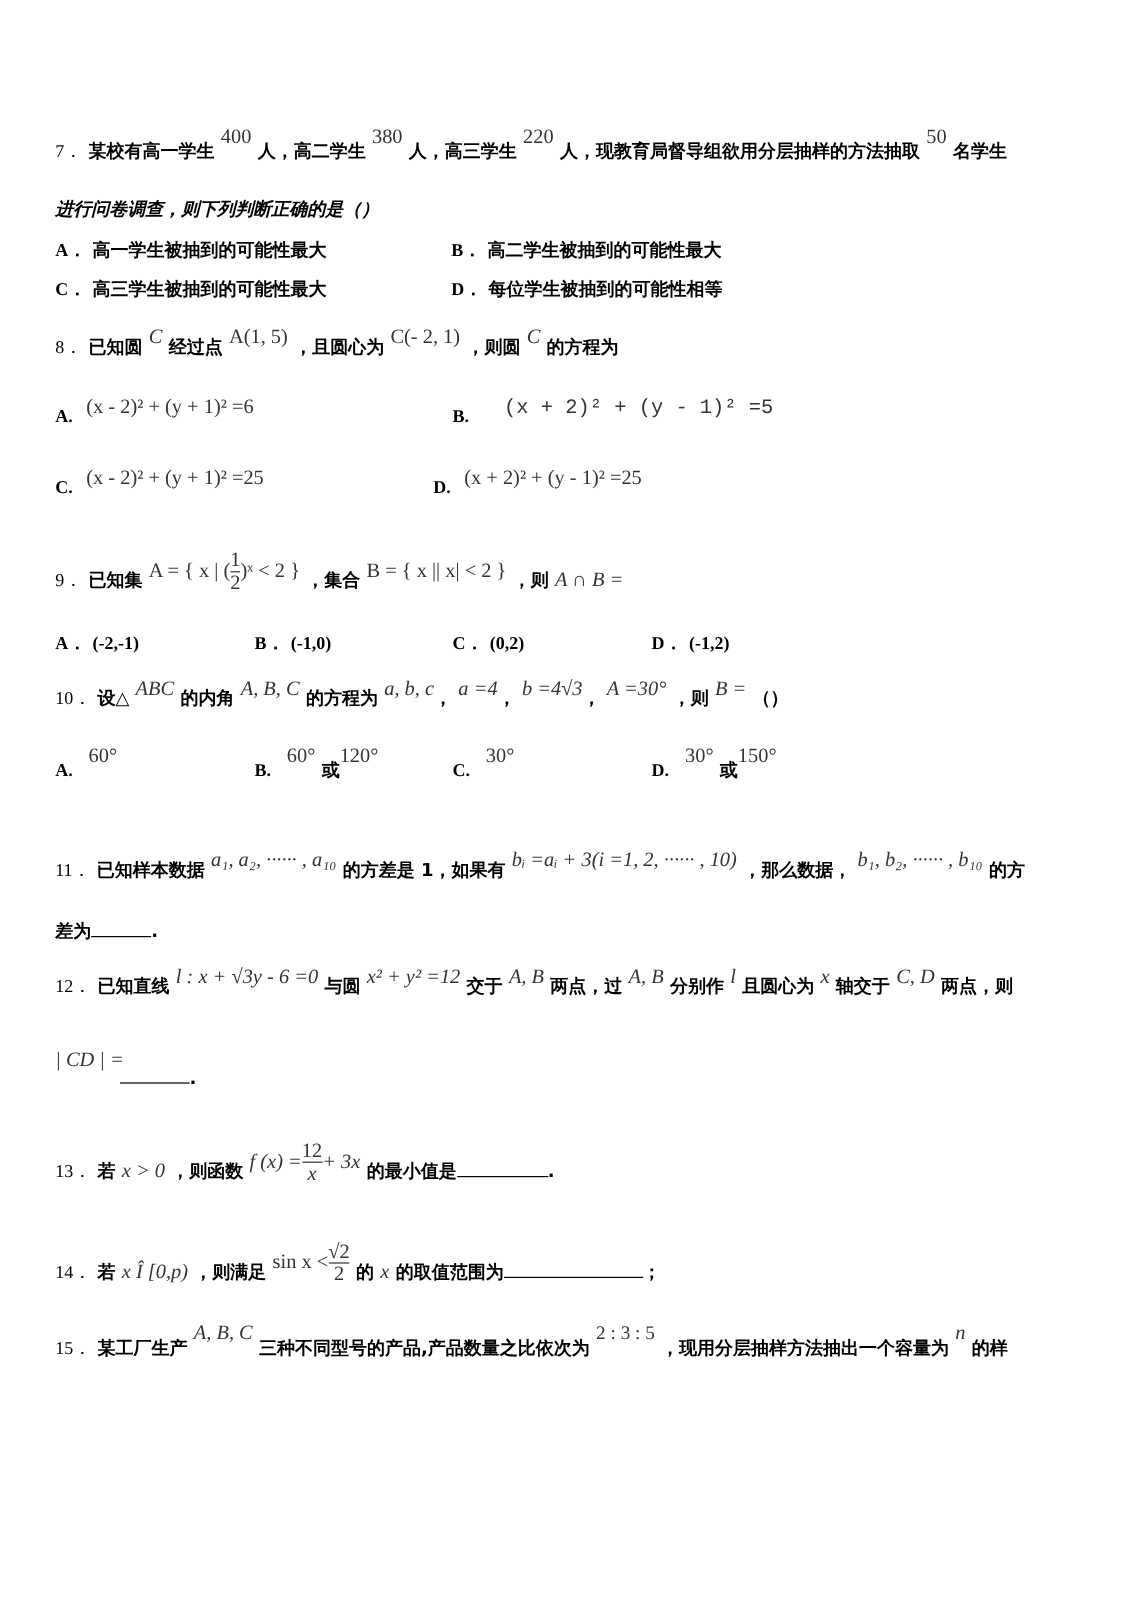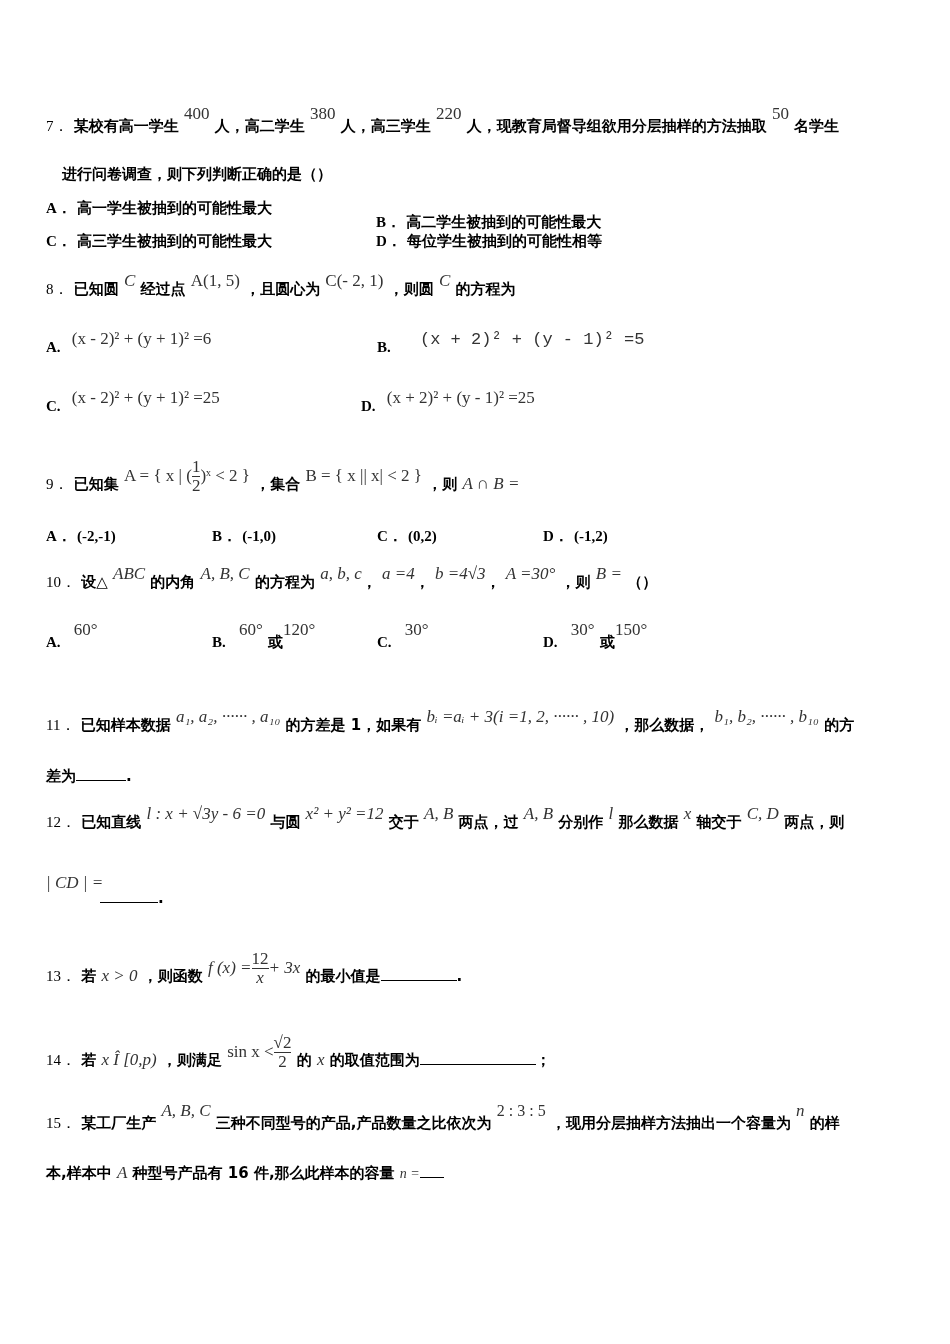--- a/index.html
+++ b/index.html
@@ -28,26 +28,26 @@
     <span>某校有高一学生</span>
     <span class="m sup">400</span>
     <span>人，高二学生</span>
     <span class="m sup">380</span>
     <span>人，高三学生</span>
     <span class="m sup">220</span>
     <span>人，现教育局督导组欲用分层抽样的方法抽取</span>
     <span class="m sup">50</span>
     <span>名学生</span>
   </div>
-  <div class="line" style="left:62px; top:164px;">进行问卷调查，则下列判断正确的是（）</div>
+  <div class="line" style="left:46px; top:164px;font-style:italic;">进行问卷调查，则下列判断正确的是（）</div>
   <div class="line" style="left:46px; top:198px;">
     <span class="opt">A．</span>
     <span>高一学生被抽到的可能性最大</span>
   </div>
-  <div class="line" style="left:376px; top:212px;">
+  <div class="line" style="left:376px; top:198px;">
     <span class="opt">B．</span>
     <span>高二学生被抽到的可能性最大</span>
   </div>
   <div class="line" style="left:46px; top:231px;">
     <span class="opt">C．</span>
     <span>高三学生被抽到的可能性最大</span>
   </div>
   <div class="line" style="left:376px; top:231px;">
     <span class="opt">D．</span>
     <span>每位学生被抽到的可能性相等</span>
@@ -168,21 +168,21 @@
     <span>已知直线</span>
     <span class="mi sup2">l : x + √3y - 6 =0</span>
     <span>与圆</span>
     <span class="mi sup2">x² + y²  =12</span>
     <span>交于</span>
     <span class="mi sup2">A, B</span>
     <span>两点，过</span>
     <span class="mi sup2">A, B</span>
     <span>分别作</span>
     <span class="mi sup2">l</span>
-    <span>那么数据</span>
+    <span>且圆心为</span>
     <span class="mi sup2">x</span>
     <span>轴交于</span>
     <span class="mi sup2">C, D</span>
     <span>两点，则</span>
   </div>
   <div class="line" style="left:46px; top:873px;">
     <span class="mi">| CD | =</span>
   </div>
   <div class="line" style="left:100px; top:888px;">
     <span class="blank" style="width:58px;"></span><span>.</span>
@@ -223,21 +223,15 @@
   <div class="line" style="left:46px; top:1113px;">
     <span class="num">15．</span>
     <span>某工厂生产</span>
     <span class="mi sup">A, B, C</span>
     <span>三种不同型号的产品,产品数量之比依次为</span>
     <span class="m sup" style="font-size:16px;">2 : 3 : 5</span>
     <span>，现用分层抽样方法抽出一个容量为</span>
     <span class="mi sup">n</span>
     <span>的样</span>
   </div>
-  <div class="line" style="left:46px; top:1163px;">
-    <span>本,样本中</span>
-    <span class="mi">A</span>
-    <span>种型号产品有 16 件,那么此样本的容量</span>
-    <span class="mi" style="font-size:14px;">n =</span><span class="blank" style="width:24px;"></span>
-  </div>
 
 
 </div>
 
 </body></html>

